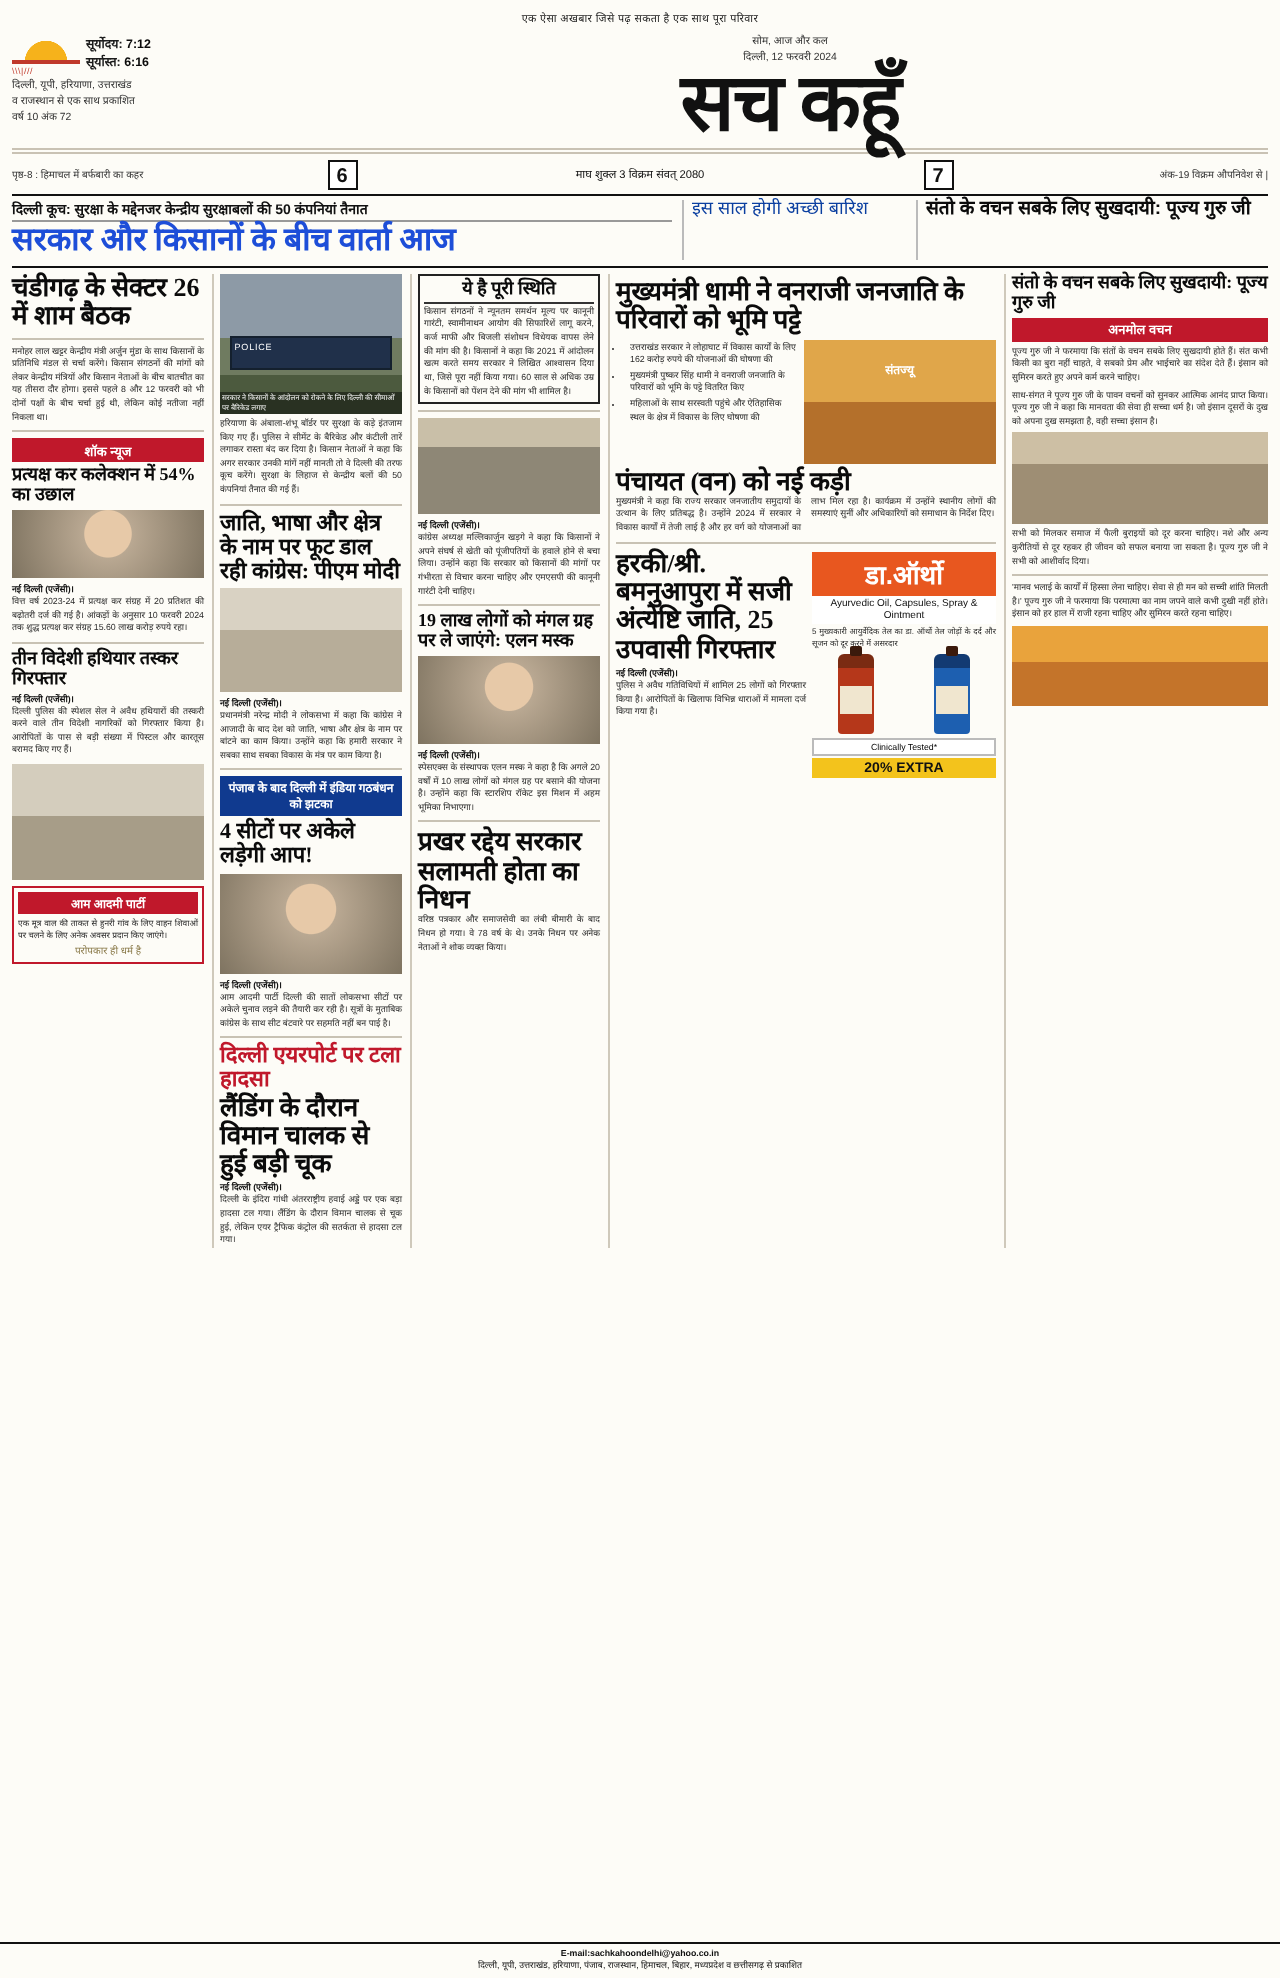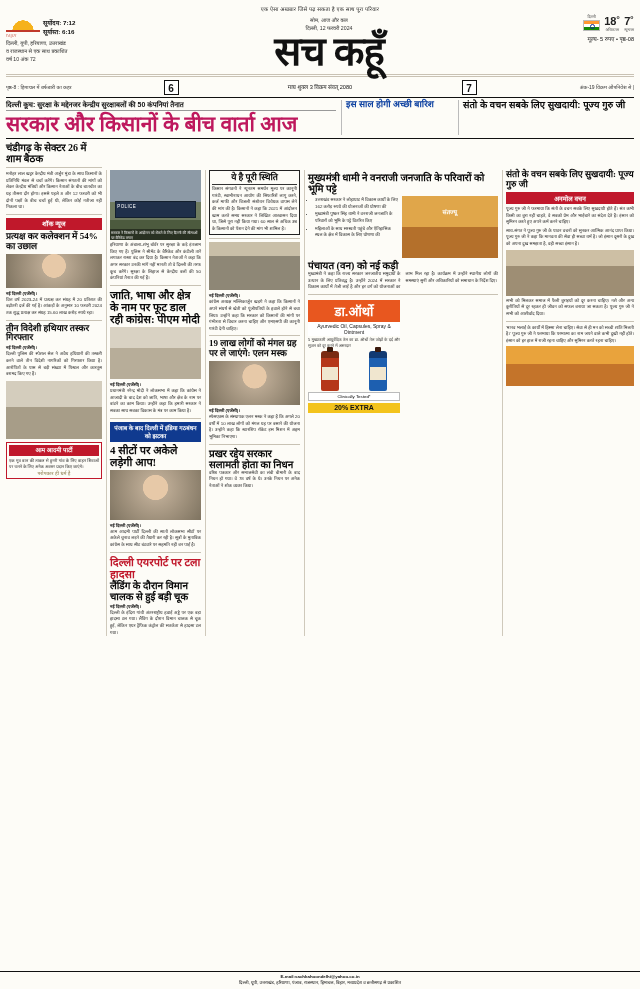--- a/index.html
+++ b/index.html
@@ -78,38 +78,38 @@
   .pagenum {
     display:inline-block; width:15px; height:15px; line-height:15px; text-align:center;
     border:1px solid #111; font-weight:bold; font-size:10px; color:#111; background:#fff;
   }
   
   .band { border-bottom:1px solid #111; padding:2px 0 3px 0; display:flex; gap:5px;}
   .band-l { flex: 0 0 330px; }
   .kicker { font-size:7px; color:#111; font-weight:bold; border-bottom:.6px solid #999; padding-bottom:1px;}
   .mainhead {
     font-family:"Liberation Serif", serif; font-weight:bold;
-    font-size:21px; line-height:1.05; color:#be185d; margin-top:2px;
+    font-size:16px; line-height:1.05; color:#1d4ed8; margin-top:2px;
   }
   .band-m { flex: 0 0 112px; border-left:.6px solid #bbb; padding-left:4px;}
-  .band-m .t { font-size:9px; font-weight:bold; color:#0b3fa0; line-height:1.1;}
+  .band-m .t { font-size:9px; font-weight:normal; color:#0b3fa0; line-height:1.1;}
   .band-r { flex:1; border-left:.6px solid #bbb; padding-left:4px;}
   .band-r .t { font-size:9.5px; font-weight:bold; color:#0b0b0b; line-height:1.15;}
   
   .grid {
     display:grid;
     grid-template-columns: 96px 1fr 1fr 1fr 1fr 132px;
     gap:4px;
     margin-top:3px;
   }
   .col { min-width:0; }
-  .rule-l { border-left:.6px solid #cfc9bb; padding-left:3px;margin-top:28px;}
+  .rule-l { border-left:.6px solid #cfc9bb; padding-left:3px;}
   
   .hl { font-weight:bold; color:#0b0b0b; font-family:"Liberation Serif", serif; line-height:1.1; }
-  .hl.xs { font-size:10px;}
+  .hl.xs { font-size:13px;}
   .hl.s  { font-size:9px;}
   .hl.m  { font-size:11px;}
   .hl.l  { font-size:13px;}
   .body  { font-size:4.4px; line-height:1.5; color:#2a2a2a; text-align:justify; }
   .byline{ font-size:4.4px; font-weight:bold; color:#111; margin:1px 0;}
   .sep { border-top:.6px solid #c8c2b4; margin:3px 0;}
   .boxed { border:.8px solid #222; padding:2px; }
   .redbar {
     background:#c0182b; color:#fff; font-size:6.5px; font-weight:bold;
     text-align:center; padding:1.5px 2px; margin-bottom:2px;
@@ -188,37 +188,20 @@
 व राजस्थान से एक साथ प्रकाशित</div>
       <div class="mh-geo">वर्ष 10 अंक 72</div>
     </div>
 
     <div class="mh-center">
       <div class="mh-sub">सोम, आज और कल</div>
       <div class="mh-sub">दिल्ली, 12 फरवरी 2024</div>
       <div class="logo">सच कहूँ</div>
     </div>
 
-    <div class="mh-right">
-      <div class="flagrow">
-        <div class="wx">
-          <div class="tiny">दिल्ली</div>
-          <div class="flag"></div>
-        </div>
-        <div class="wx">
-          <b>18˚</b>
-          <div class="tiny">अधिकतम</div>
-        </div>
-        <div class="wx">
-          <b>7˚</b>
-          <div class="tiny">न्यूनतम</div>
-        </div>
-      </div>
-      <div class="price">मूल्य- 5 रुपए • पृष्ठ-08</div>
-    </div>
   </div>
 
   <div class="numbar">
     <div class="side">पृष्ठ-8 : हिमाचल में बर्फबारी का कहर</div>
     <div style="width:30px;text-align:center"><span class="pagenum">6</span></div>
     <div class="mid">माघ शुक्ल 3 विक्रम संवत् 2080</div>
     <div style="width:30px;text-align:center"><span class="pagenum">7</span></div>
     <div class="side r">अंक-19 विक्रम औपनिवेश से |</div>
   </div>
 
@@ -329,20 +312,25 @@
           <div class="photo ph-stage" style="height:62px">
             <div class="cap" style="text-align:center;font-size:6px;background:none;color:#fff;bottom:auto;top:18%;font-weight:bold">संतज्यू</div>
           </div>
         </div>
       </div>
       <div class="hl xs" style="margin-top:2px">पंचायत (वन) को नई कड़ी</div>
       <div class="body" style="column-count:2;column-gap:5px">मुख्यमंत्री ने कहा कि राज्य सरकार जनजातीय समुदायों के उत्थान के लिए प्रतिबद्ध है। उन्होंने 2024 में सरकार ने विकास कार्यों में तेजी लाई है और हर वर्ग को योजनाओं का लाभ मिल रहा है। कार्यक्रम में उन्होंने स्थानीय लोगों की समस्याएं सुनीं और अधिकारियों को समाधान के निर्देश दिए।</div>
       <div class="sep"></div>
 
       <div class="flexrow">
+        <div style="flex:1">
+          <div class="hl xs">हरकी/श्री. बमनुआपुरा में सजी अंत्येष्टि जाति, 25 उपवासी गिरफ्तार</div>
+          <div class="byline">नई दिल्ली (एजेंसी)।</div>
+          <div class="body">पुलिस ने अवैध गतिविधियों में शामिल 25 लोगों को गिरफ्तार किया है। आरोपितों के खिलाफ विभिन्न धाराओं में मामला दर्ज किया गया है।</div>
+        </div>
         <div style="flex:0 0 92px">
           <div class="ad-orange" style="margin-top:1.5px">डा.ऑर्थो</div>
           <div class="ad-white">Ayurvedic Oil, Capsules, Spray &amp; Ointment</div>
           <div class="body" style="font-size:4px;margin-top:1px">5 मुख्यकारी आयुर्वेदिक तेल का डा. ऑर्थो तेल जोड़ों के दर्द और सूजन को दूर करने में असरदार</div>
           <div class="flexrow" style="align-items:flex-end;justify-content:center;margin-top:2px">
             <div class="bottle">
               <div class="lbl"></div>
             </div>
             <div class="bottle" style="background:linear-gradient(#123a72 0 18%,#1d5fb0 18% 100%)">
               <div class="lbl"></div>

